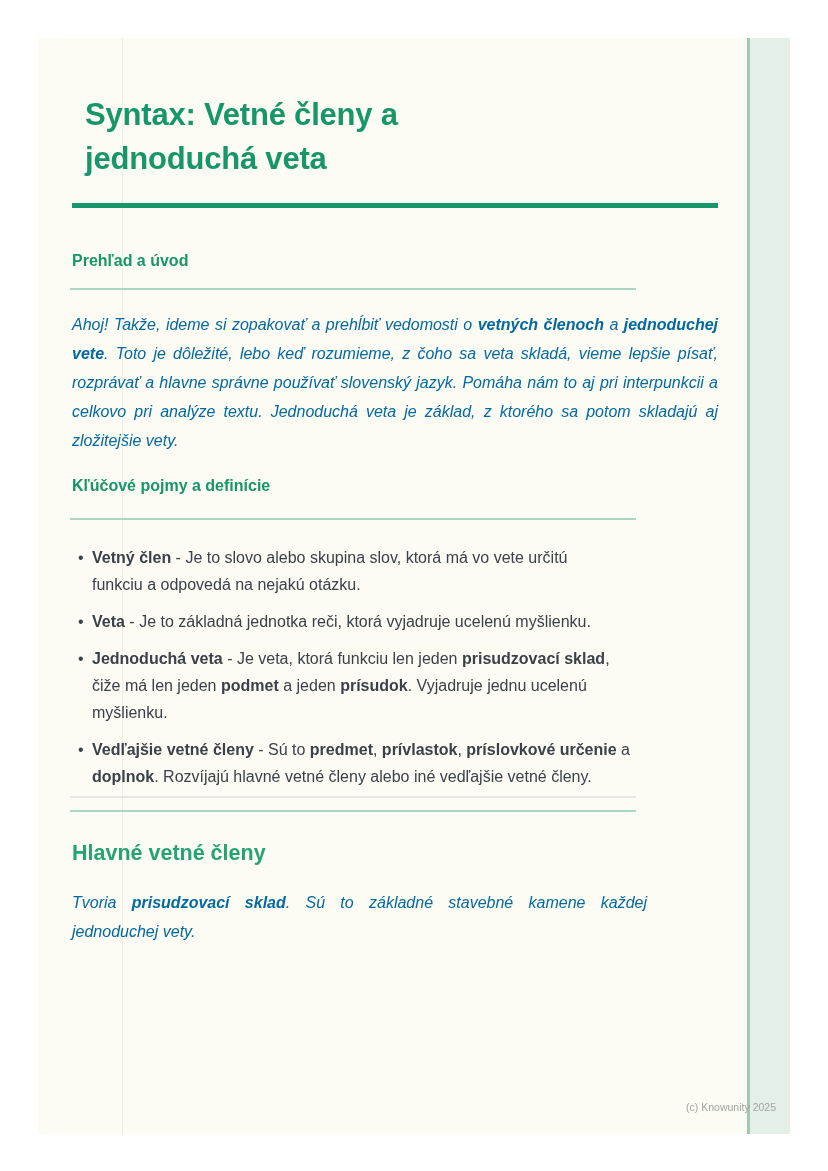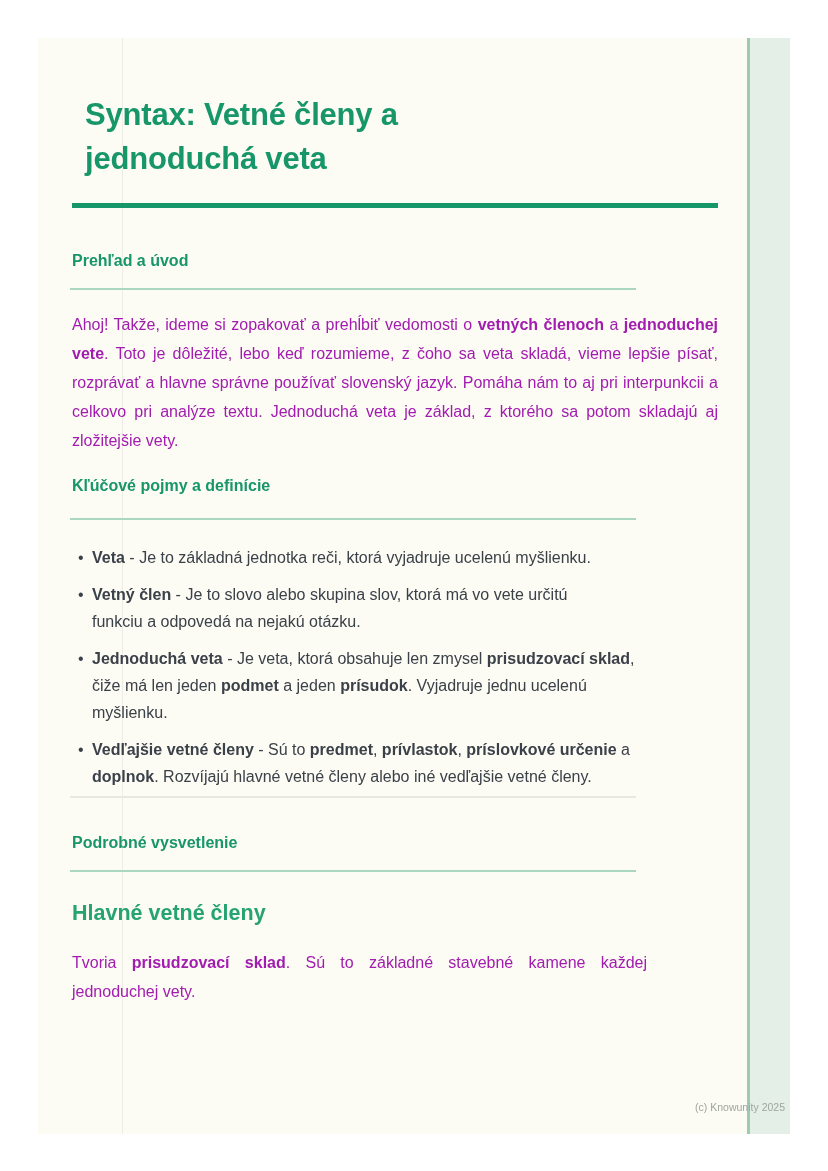--- a/index.html
+++ b/index.html
@@ -40,42 +40,42 @@
   h2 { margin:0; font-size:16px; line-height:30px; font-weight:700; color:#17966a; }
   .h2-rule { height:2px; background:#a9d7c2; width:566px; margin-left:-2px; }
   .rule-overview { margin-top:12px; }
   .rule-keyterms { margin-top:17px; }
   .rule-detail   { margin-top:12px; }
   .h2-overview { margin-top:38px; }
   .h2-keyterms { margin-top:16px; }
   .h2-detail   { margin-top:30px; }
   .para {
     margin:0; font-size:16px; line-height:29px;
-    color:#a21caf; text-align:justify;
+    color:#0369a1; text-align:justify;font-style:italic;
   }
   .para-intro  { margin-top:20px; }
   .para-detail { margin-top:22px; max-width:575px; }
   .b { font-weight:700; }
   ul.key-list { margin:24px 0 0 0; padding:0 0 0 20px; list-style:none; }
   ul.key-list li {
     position:relative;
     font-size:16px; line-height:27px; color:#3b4149;
     white-space:pre-wrap;
     margin-bottom:10px;
   }
   ul.key-list li:last-child { margin-bottom:0; }
   ul.key-list li::before {
     content:"\2022";
     position:absolute; left:-14px; top:0;
     color:#3b4149; font-size:16px;
   }
   .divider { margin-top:6px; height:2px; background:#e8e8e2; width:566px; margin-left:-2px; }
   h3 { margin:28px 0 0 0; font-size:21.5px; line-height:26px; font-weight:700; color:#26a372; }
   .footer {
-    position:absolute; right:5px; top:1062px; z-index:3;
+    position:absolute; right:14px; top:1062px; z-index:3;
     font-size:10.5px; line-height:14px; color:#a0a59f;
   }
 </style>
 </head>
 <body>
 
 <div class="paper">
   <div class="gridline-v"></div>
   <div class="stripe"></div>
 
@@ -87,33 +87,32 @@
     </h1>
     <div class="title-rule"></div>
 
     <h2 class="h2-overview">Prehľad a úvod</h2>
     <div class="h2-rule rule-overview"></div>
     <p class="para para-intro"><span>Ahoj! Takže, ideme si zopakovať a prehĺbiť vedomosti o </span><span class="b">vetných členoch</span><span> a </span><span class="b">jednoduchej vete</span><span>. Toto je dôležité, lebo keď rozumieme, z čoho sa veta skladá, vieme lepšie písať, rozprávať a hlavne správne používať slovenský jazyk. Pomáha nám to aj pri interpunkcii a celkovo pri analýze textu. Jednoduchá veta je základ, z ktorého sa potom skladajú aj zložitejšie vety.</span></p>
 
     <h2 class="h2-keyterms">Kľúčové pojmy a definície</h2>
     <div class="h2-rule rule-keyterms"></div>
     <ul class="key-list">
-        <li><span class="b">Veta</span><span> - Je to základná jednotka reči, ktorá vyjadruje ucelenú myšlienku.</span></li>
         <li><span class="b">Vetný člen</span><span> - Je to slovo alebo skupina slov, ktorá má vo vete určitú
 funkciu a odpovedá na nejakú otázku.</span></li>
-        <li><span class="b">Jednoduchá veta</span><span> - Je veta, ktorá obsahuje len zmysel </span><span class="b">prisudzovací sklad</span><span>,
+        <li><span class="b">Veta</span><span> - Je to základná jednotka reči, ktorá vyjadruje ucelenú myšlienku.</span></li>
+        <li><span class="b">Jednoduchá veta</span><span> - Je veta, ktorá funkciu len jeden </span><span class="b">prisudzovací sklad</span><span>,
 čiže má len jeden </span><span class="b">podmet</span><span> a jeden </span><span class="b">prísudok</span><span>. Vyjadruje jednu ucelenú
 myšlienku.</span></li>
         <li><span class="b">Vedľajšie vetné členy</span><span> - Sú to </span><span class="b">predmet</span><span>, </span><span class="b">prívlastok</span><span>, </span><span class="b">príslovkové určenie</span><span> a
 </span><span class="b">doplnok</span><span>. Rozvíjajú hlavné vetné členy alebo iné vedľajšie vetné členy.</span></li>
       </ul>
 
     <div class="divider"></div>
 
-    <h2 class="h2-detail">Podrobné vysvetlenie</h2>
     <div class="h2-rule rule-detail"></div>
 
     <h3>Hlavné vetné členy</h3>
     <p class="para para-detail"><span>Tvoria </span><span class="b">prisudzovací sklad</span><span>. Sú to základné stavebné kamene každej jednoduchej vety.</span></p>
 
   </div>
 
   <div class="footer">(c) Knowunity 2025</div>
 </div>
 

